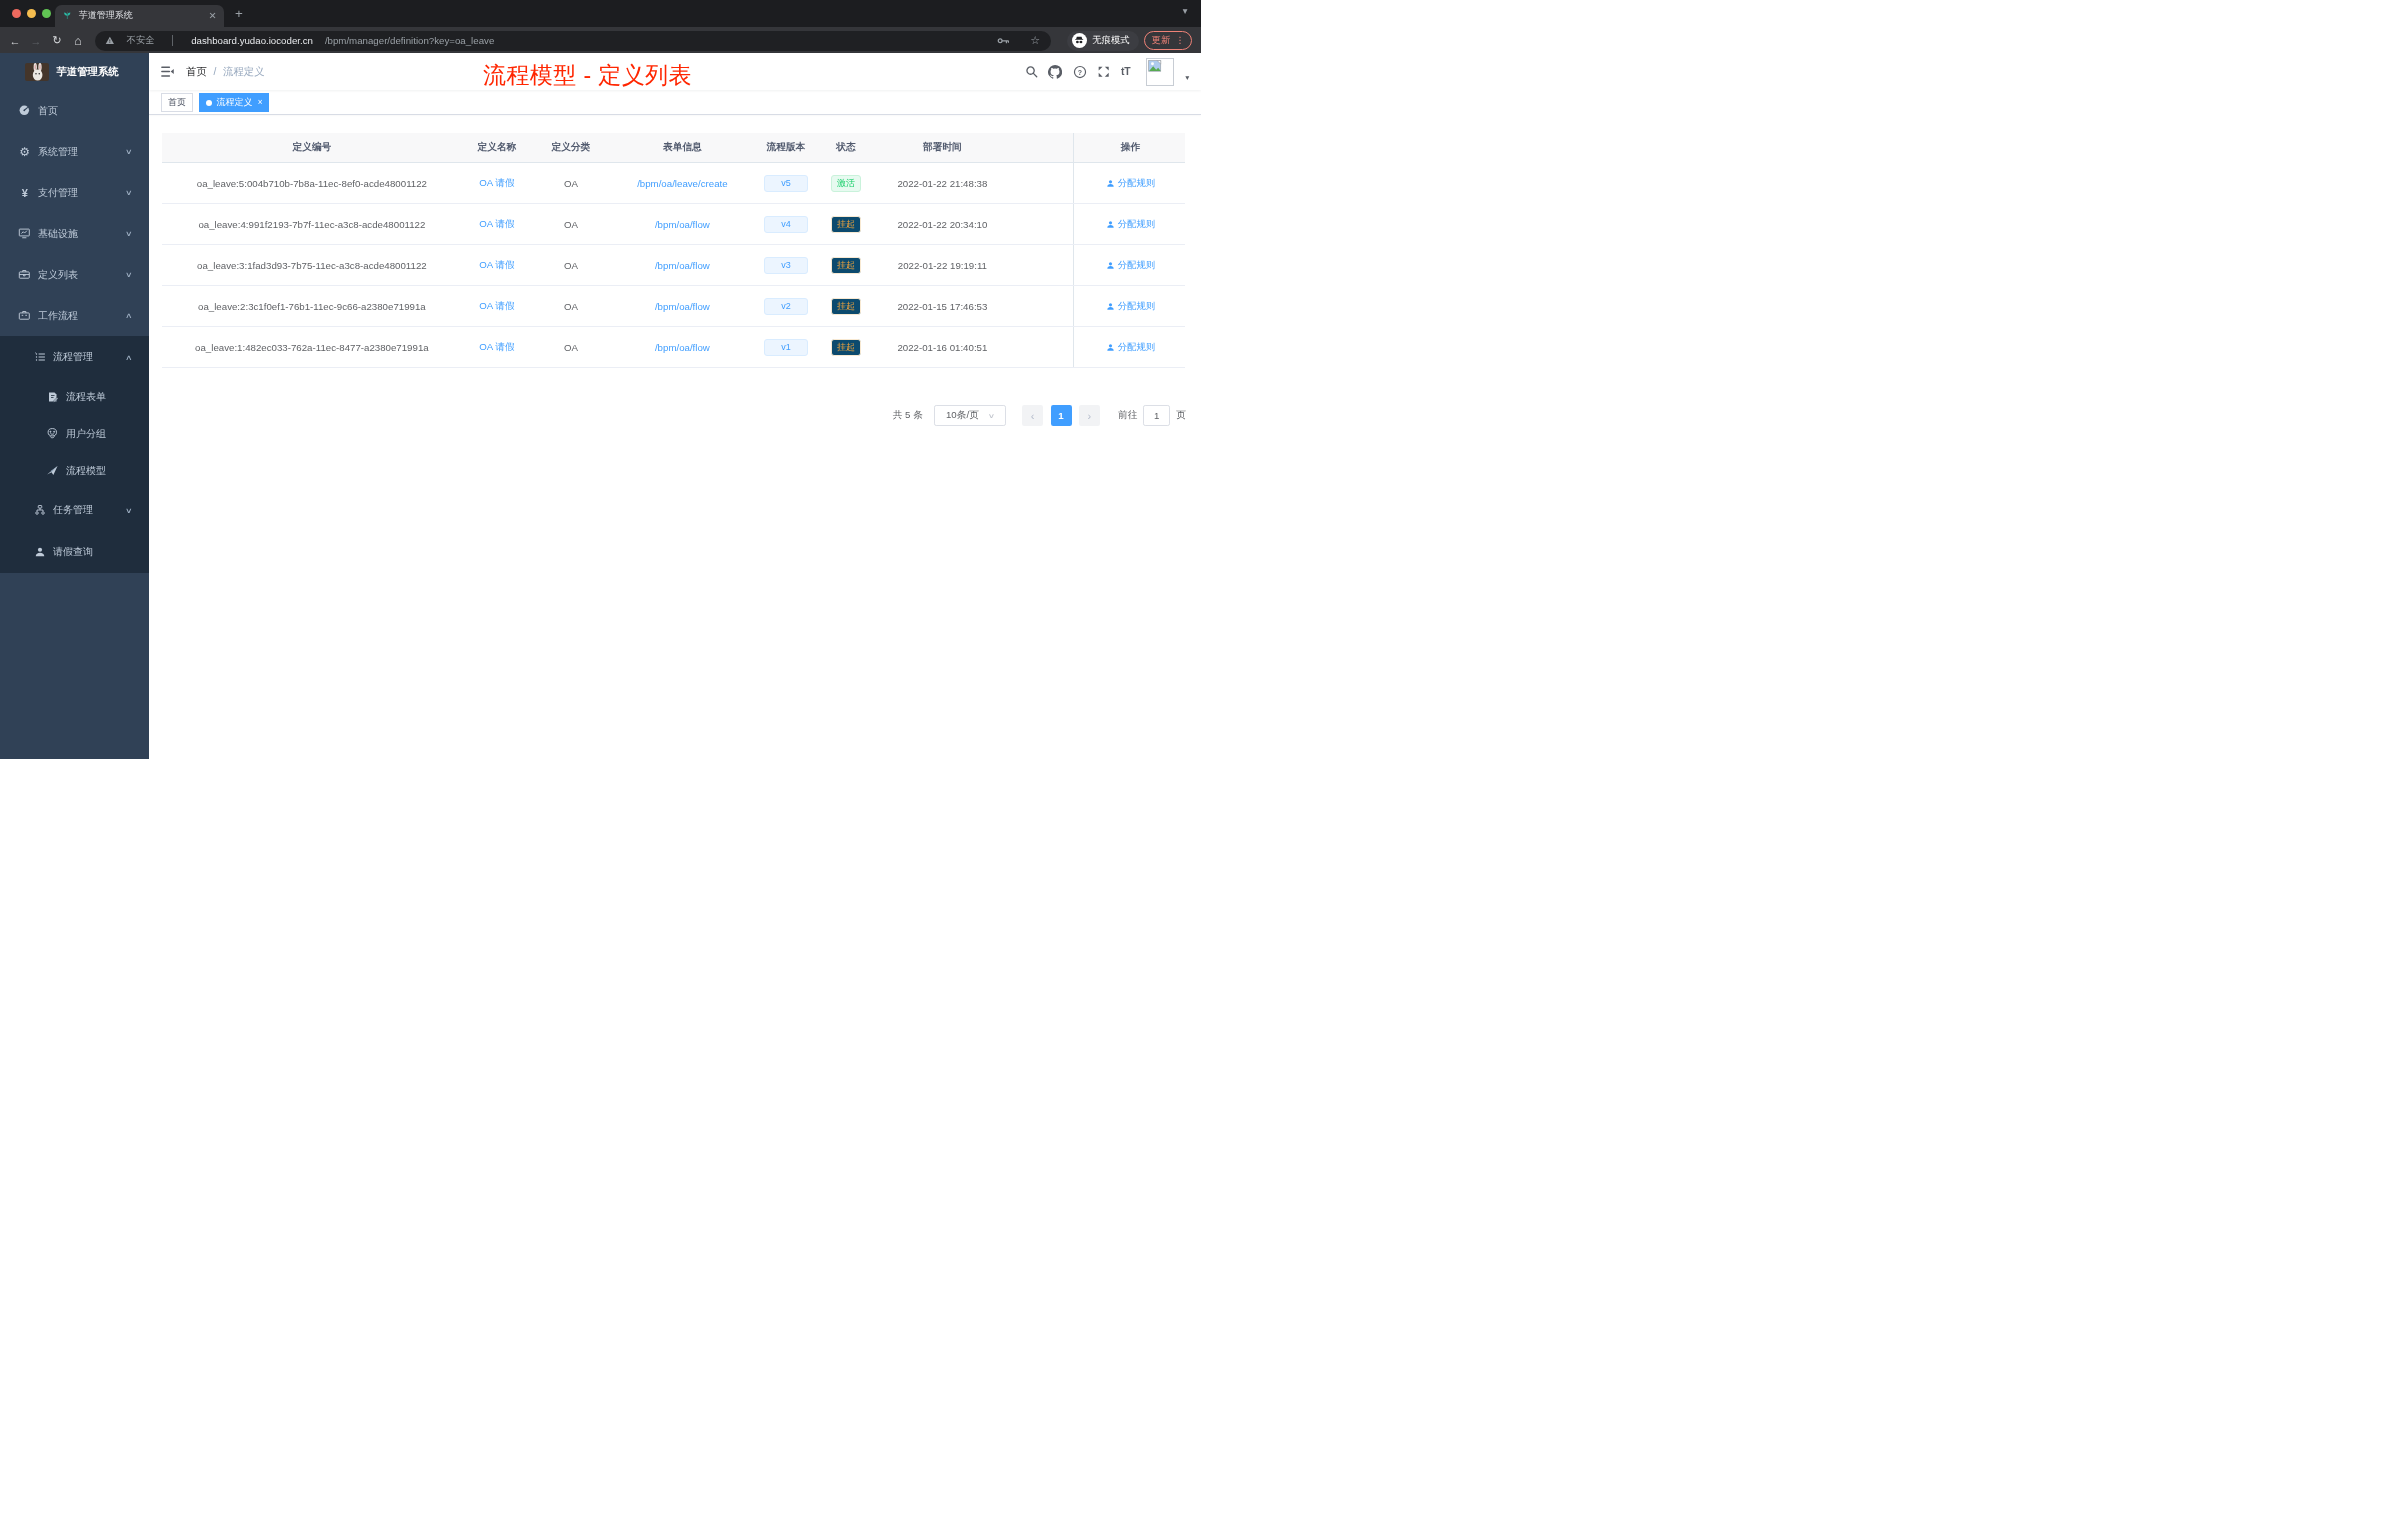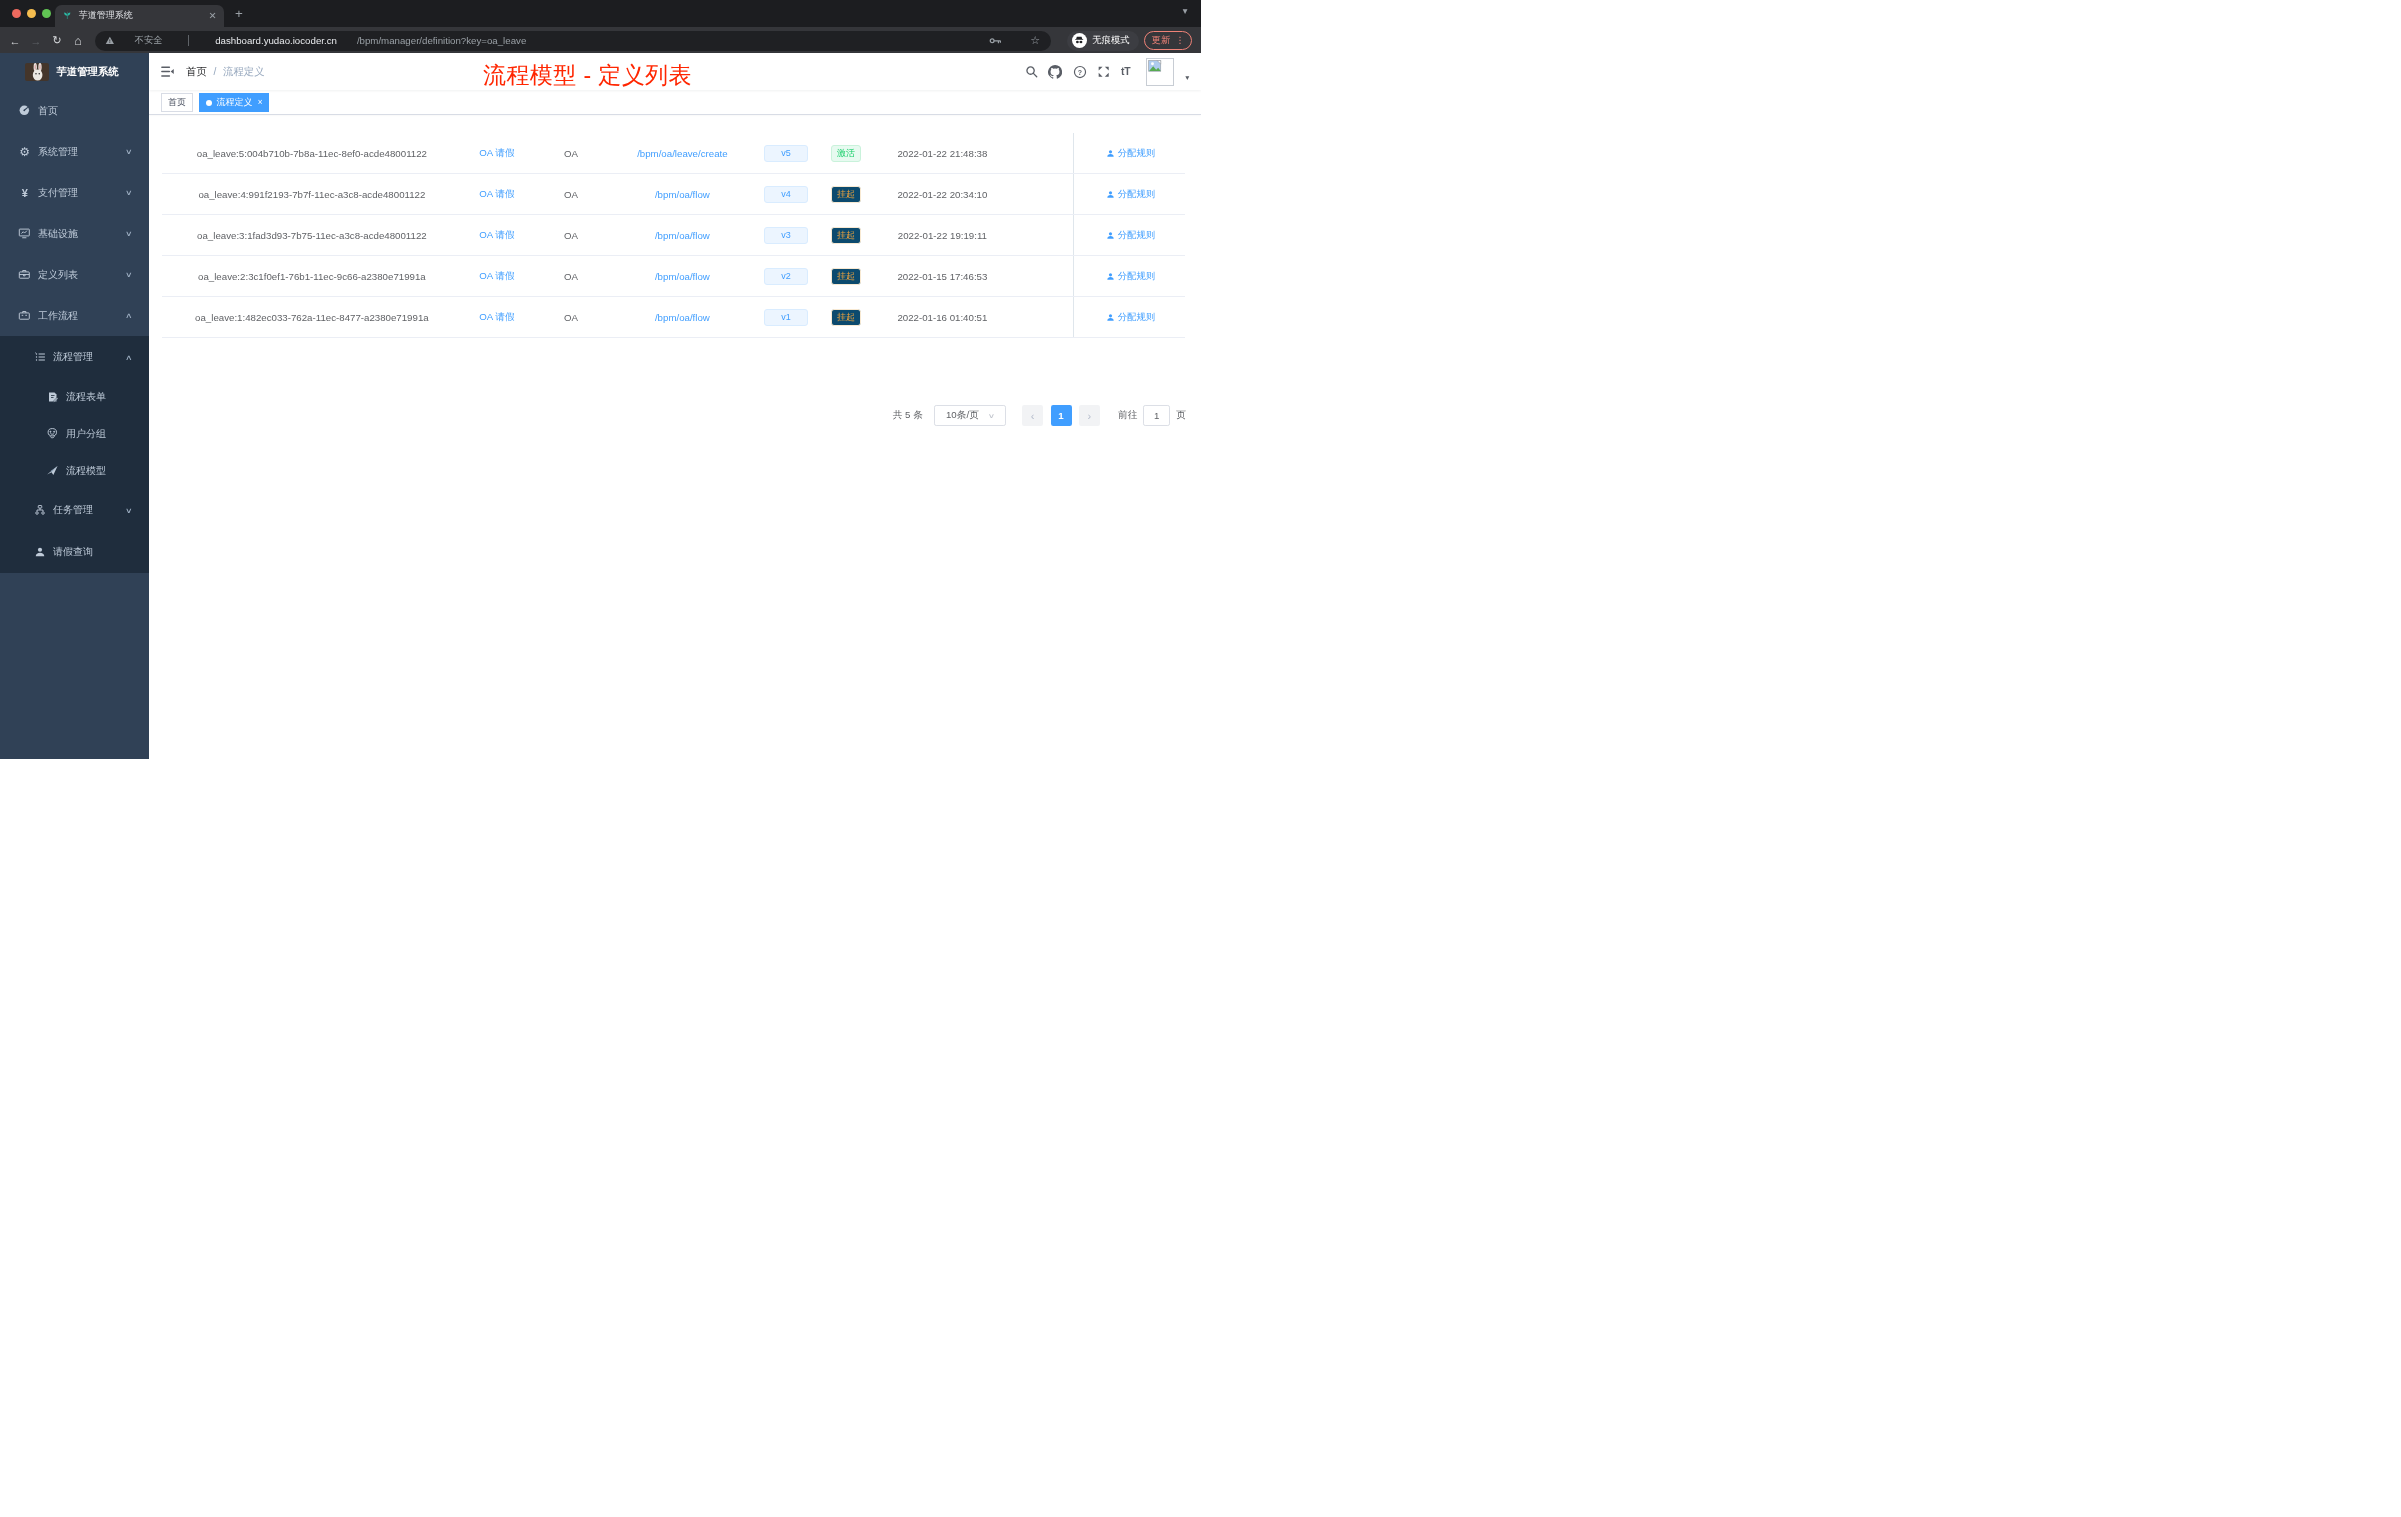--- a/index.html
+++ b/index.html
@@ -12,21 +12,21 @@
   .tabstrip{position:absolute;left:0;top:0;width:100%;height:27px;background:#1c1d20}
   .tl{position:absolute;top:9px;width:9px;height:9px;border-radius:50%}
   .tl.r{left:12px;background:#ee6a5f}.tl.y{left:27px;background:#f5bd4f}.tl.g{left:42px;background:#61c554}
   .tab{position:absolute;left:55px;top:4.5px;width:169px;height:22px;background:#35363a;border-radius:6.7px 6.7px 0 0;display:flex;align-items:center;gap:6px;padding:0 7.4px;color:#dfe1e5;font-size:9px}
   .tab .close{margin-left:auto;color:#9aa0a6;font-size:9.7px;cursor:default}
   .newtab{position:absolute;left:235px;top:3.7px;color:#9aa0a6;font-size:13.4px;line-height:19.3px}
   .tabsearch{position:absolute;right:12px;top:7.4px;color:#9aa0a6;font-size:8.2px}
   .urlrow{position:absolute;left:0;top:27px;width:100%;height:27px;background:#35363a;display:flex;align-items:center}
   .navbtn{width:21px;text-align:center;font-size:11px;color:#d8dadd}
   .navbtn.dim{color:#5f6368}
-  .urlpill{margin-left:6px;width:956px;height:20px;background:#1f2023;border-radius:10.4px;display:flex;align-items:center;padding:0 10.4px;font-size:9.3px;color:#9aa0a6;gap:20px}
+  .urlpill{margin-left:6px;width:956px;height:20px;background:#1f2023;border-radius:10.4px;display:flex;align-items:center;padding:0 10.4px;font-size:9.3px;color:#9aa0a6;gap:12px}
   .urlpill .div{width:0.7px;height:10.4px;background:#5f6368;margin:0 6px}
   .urlpill .host{color:#e8eaed;font-size:9.7px}
   .urlpill .path{color:#9aa0a6;font-size:9.7px}
   .urlpill .sp{flex:1}
   .star{color:#9aa0a6;font-size:11px;margin-left:9px}
   .incog{position:absolute;left:1067px;top:3.7px;height:20px;width:72px;background:#3c3d42;border-radius:10.4px;display:flex;align-items:center;gap:5.2px;padding:0 4.5px;color:#fff;font-size:9.3px}
   .incbubble{width:15.6px;height:15.6px;border-radius:50%;background:#fff;display:flex;align-items:center;justify-content:center}
   .updbtn{position:absolute;left:1144px;top:3.7px;height:19.3px;width:48px;border:1.1px solid #ee8277;border-radius:9.7px;color:#ee8277;display:flex;align-items:center;justify-content:center;gap:5.2px;font-size:9.3px}
   .updbtn b{font-weight:normal}
   .updbtn .dots{font-size:9px;letter-spacing:0}
@@ -373,20 +373,31 @@
       <span class="tag active">
         <span class="dot8"></span>
         <span>流程定义</span>
         <span class="x">×</span>
       </span>
     </div>
 
     <div class="content">
       <div class="table">
 
+        <div class="rowflex thead">
+          <div class="c c1">定义编号</div>
+          <div class="c c2">定义名称</div>
+          <div class="c c3">定义分类</div>
+          <div class="c c4">表单信息</div>
+          <div class="c c5">流程版本</div>
+          <div class="c c6">状态</div>
+          <div class="c c7">部署时间</div>
+          <div class="c cf"></div>
+          <div class="c cop">操作</div>
+        </div>
 
         <div class="rowflex tr">
           <div class="c c1">oa_leave:5:004b710b-7b8a-11ec-8ef0-acde48001122</div>
           <div class="c c2">
               <a class="lnk">OA 请假</a>
             </div>
           <div class="c c3">OA</div>
           <div class="c c4">
               <a class="lnk">/bpm/oa/leave/create</a>
             </div>

